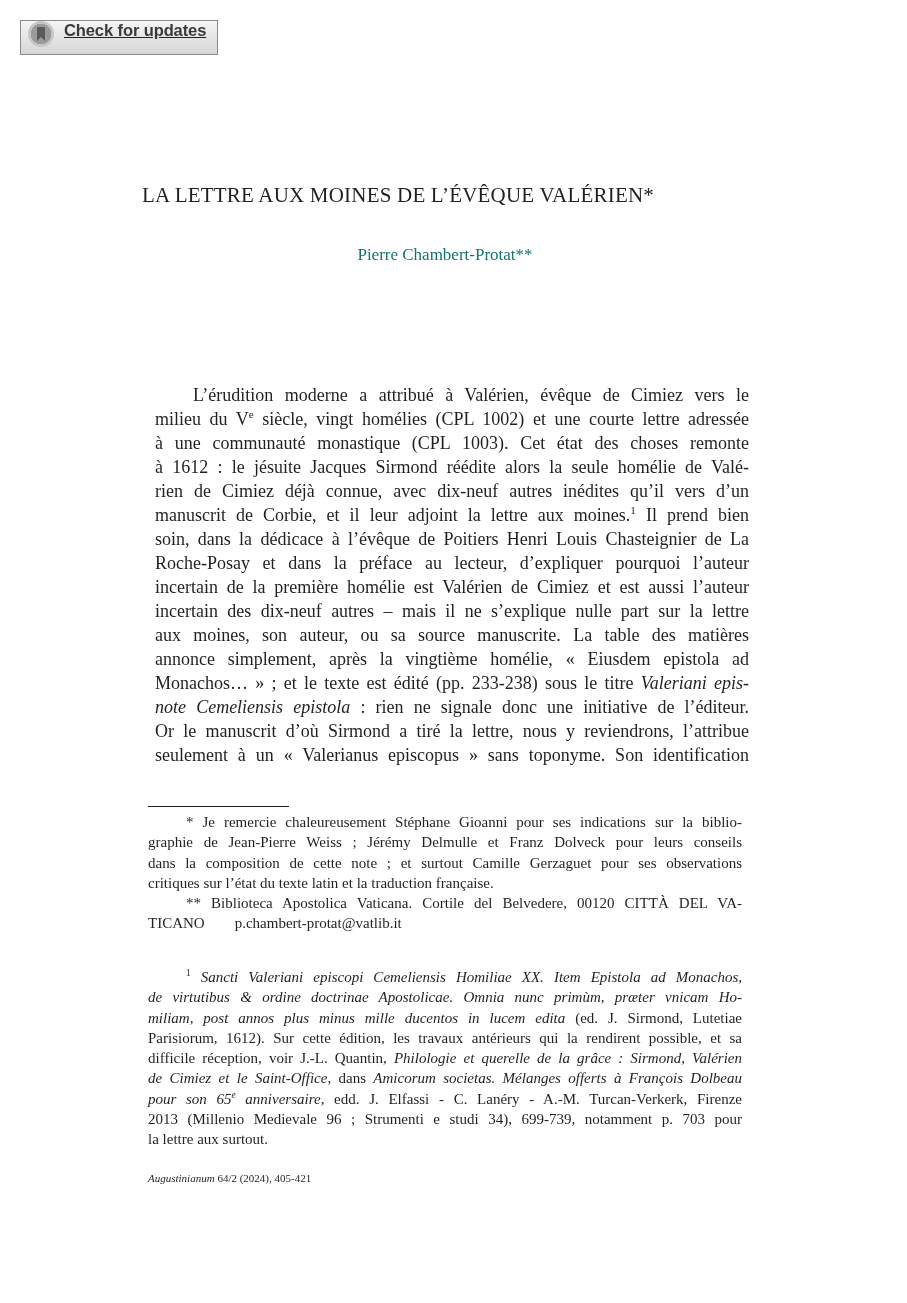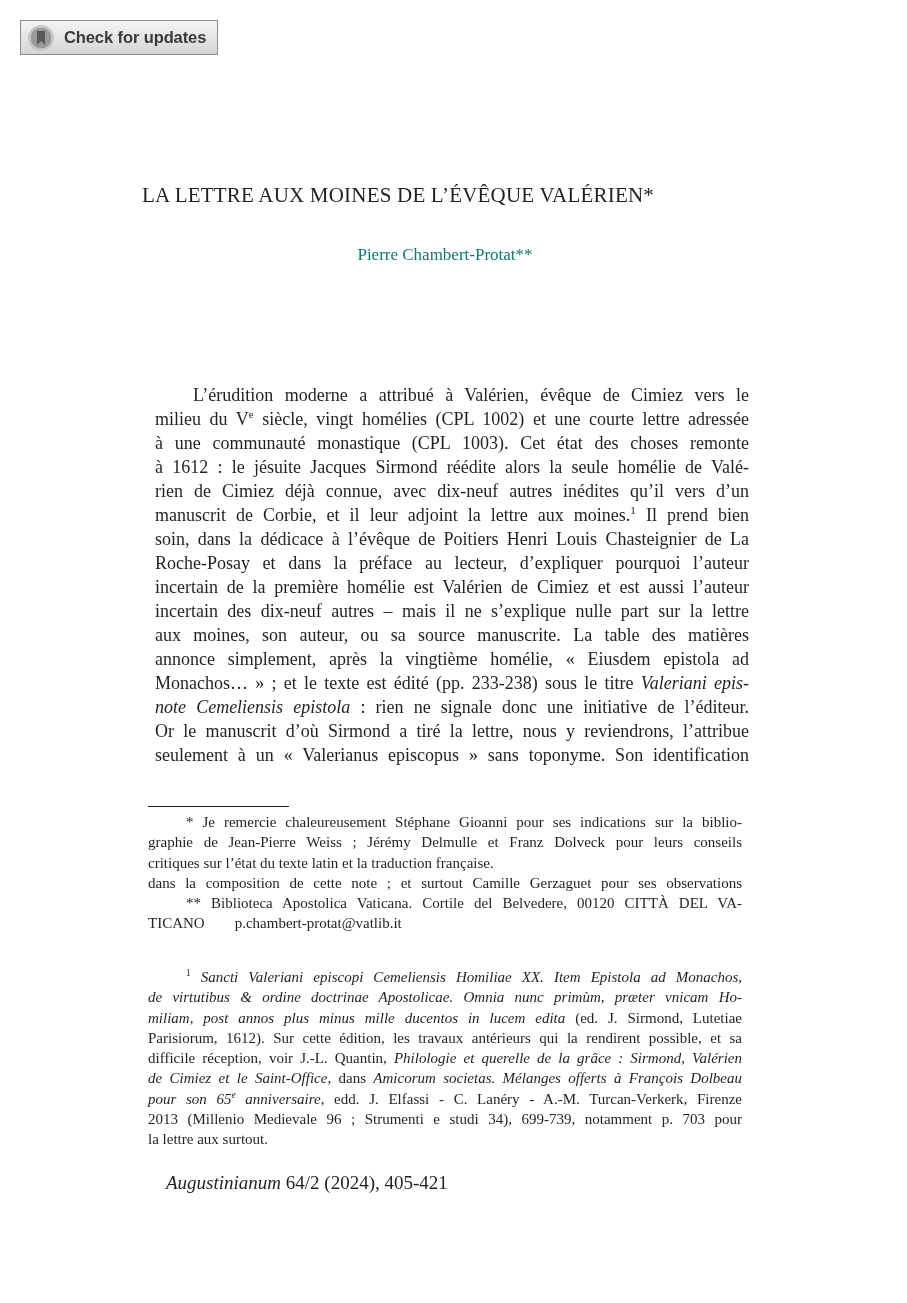--- a/index.html
+++ b/index.html
@@ -4,21 +4,21 @@
   <style>
     html, body { margin: 0; padding: 0; background: #ffffff; }
     body {
       width: 907px; height: 1303px; position: relative; overflow: hidden;
       font-family: "Liberation Serif", "DejaVu Serif", serif; color: #231f20;
     }
     .cfu {
       position: absolute; left: 20px; top: 20px; width: 198px; height: 35px;
       box-sizing: border-box; border: 1px solid #8c8c8c;
       background: linear-gradient(#f4f4f4, #d6d6d6);
-      display: flex; align-items: center; cursor: pointer;
+      display: flex; align-items: flex-start; cursor: pointer; text-decoration: underline;
     }
     .cfu-icon {
       width: 26px; height: 26px; margin-left: 7px; margin-right: 10px; position: relative;
       border-radius: 50%; background: radial-gradient(circle, #9a9a9a 0 55%, #c6c6c6 56% 100%);
     }
     .cfu-icon svg { position: absolute; left: 0; top: 0; }
     .cfu-label {
       font-family: "Liberation Sans", "DejaVu Sans", sans-serif; font-size: 16.5px;
       color: #3a3a3a; font-weight: bold; letter-spacing: -0.1px;
     }
@@ -42,21 +42,21 @@
       border-top: 1px solid #231f20;
     }
     .notes { position: absolute; left: 148px; width: 594px; }
     .notes .line { height: 20.3px; line-height: 20.3px; font-size: 15px; }
     .notes .line.indent { padding-left: 38px; }
     .notes-a { top: 812px; }
     .notes-b { top: 951px; margin-top: 16px; }
     sup { font-size: 0.62em; line-height: 0; vertical-align: 0.6em; }
     i { font-style: italic; }
     .journal {
-      position: absolute; left: 148px; top: 1172px; font-size: 19px; white-space: nowrap; margin-left: 18px;
+      position: absolute; left: 148px; top: 1172px; font-size: 11px; white-space: nowrap;
     }
   </style>
 </head>
 <body>
 
 <div class="cfu">
   <span class="cfu-icon">
     <svg width="26" height="26" viewBox="0 0 26 26">
       <path d="M9 6 h8 v14 l-4 -4 l-4 4 z" fill="#5a5a5a"></path>
     </svg>
@@ -84,22 +84,22 @@
     <span class="line"><i>note Cemeliensis epistola</i> : rien ne signale donc une initiative de l’éditeur.</span>
     <span class="line">Or le manuscrit d’où Sirmond a tiré la lettre, nous y reviendrons, l’attribue</span>
     <span class="line">seulement à un « Valerianus episcopus » sans toponyme. Son identification</span>
   </div>
 
 <div class="fn-rule"></div>
 
 <div class="notes notes-a" id="notes-a">
     <span class="line indent">* Je remercie chaleureusement Stéphane Gioanni pour ses indications sur la biblio-</span>
     <span class="line">graphie de Jean-Pierre Weiss ; Jérémy Delmulle et Franz Dolveck pour leurs conseils</span>
+    <span class="line">dans la composition de cette note ; et surtout Camille Gerzaguet pour ses observations</span>
     <span class="line last">critiques sur l’état du texte latin et la traduction française.</span>
-    <span class="line">dans la composition de cette note ; et surtout Camille Gerzaguet pour ses observations</span>
     <span class="line indent">** Biblioteca Apostolica Vaticana. Cortile del Belvedere, 00120 CITTÀ DEL VA-</span>
     <span class="line last">TICANO  p.chambert-protat@vatlib.it</span>
   </div>
 <div class="notes notes-b" id="notes-b">
     <span class="line indent"><sup>1</sup> <i>Sancti Valeriani episcopi Cemeliensis Homiliae XX. Item Epistola ad Monachos,</i></span>
     <span class="line"><i>de virtutibus &amp; ordine doctrinae Apostolicae. Omnia nunc primùm, præter vnicam Ho-</i></span>
     <span class="line"><i>miliam, post annos plus minus mille ducentos in lucem edita</i> (ed. J. Sirmond,  Lutetiae</span>
     <span class="line">Parisiorum, 1612). Sur cette édition, les travaux antérieurs qui la rendirent possible, et sa</span>
     <span class="line">difficile réception, voir J.-L. Quantin, <i>Philologie et querelle de la grâce : Sirmond, Valérien</i></span>
     <span class="line"><i>de Cimiez et le Saint-Office</i>, dans <i>Amicorum societas. Mélanges offerts à François Dolbeau</i></span>

